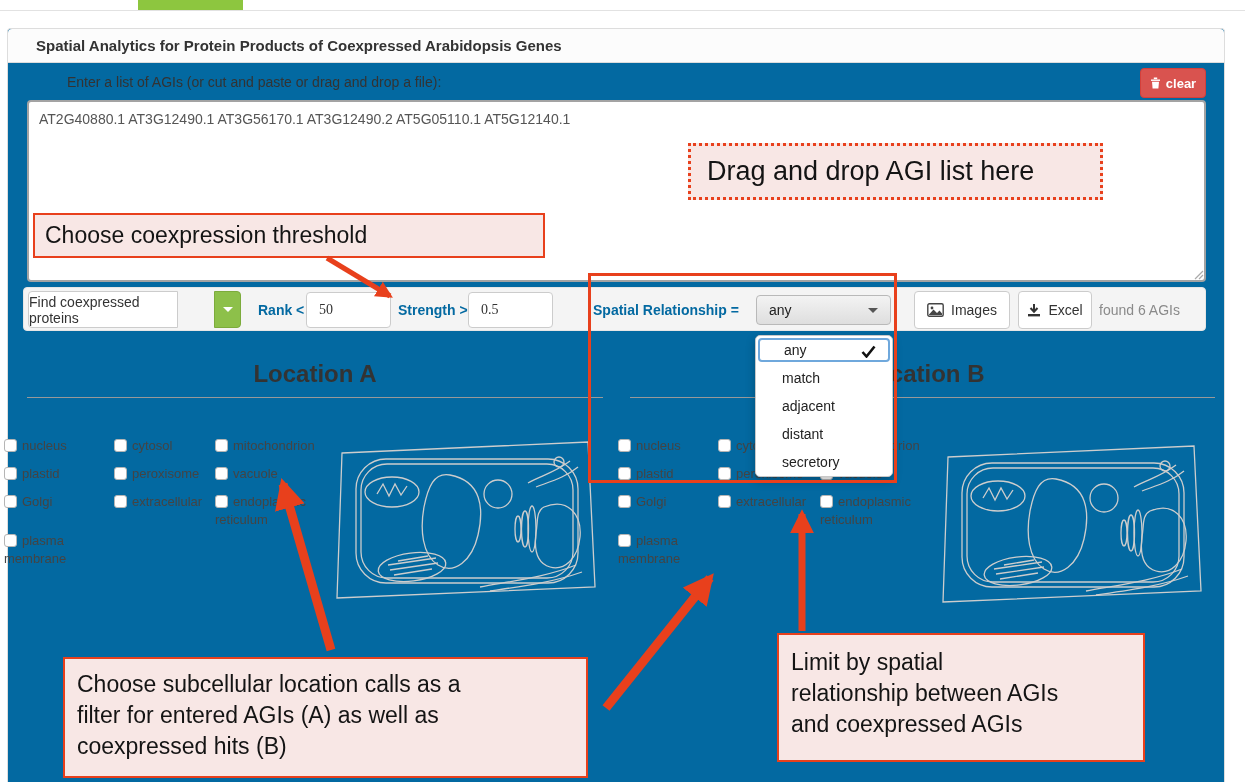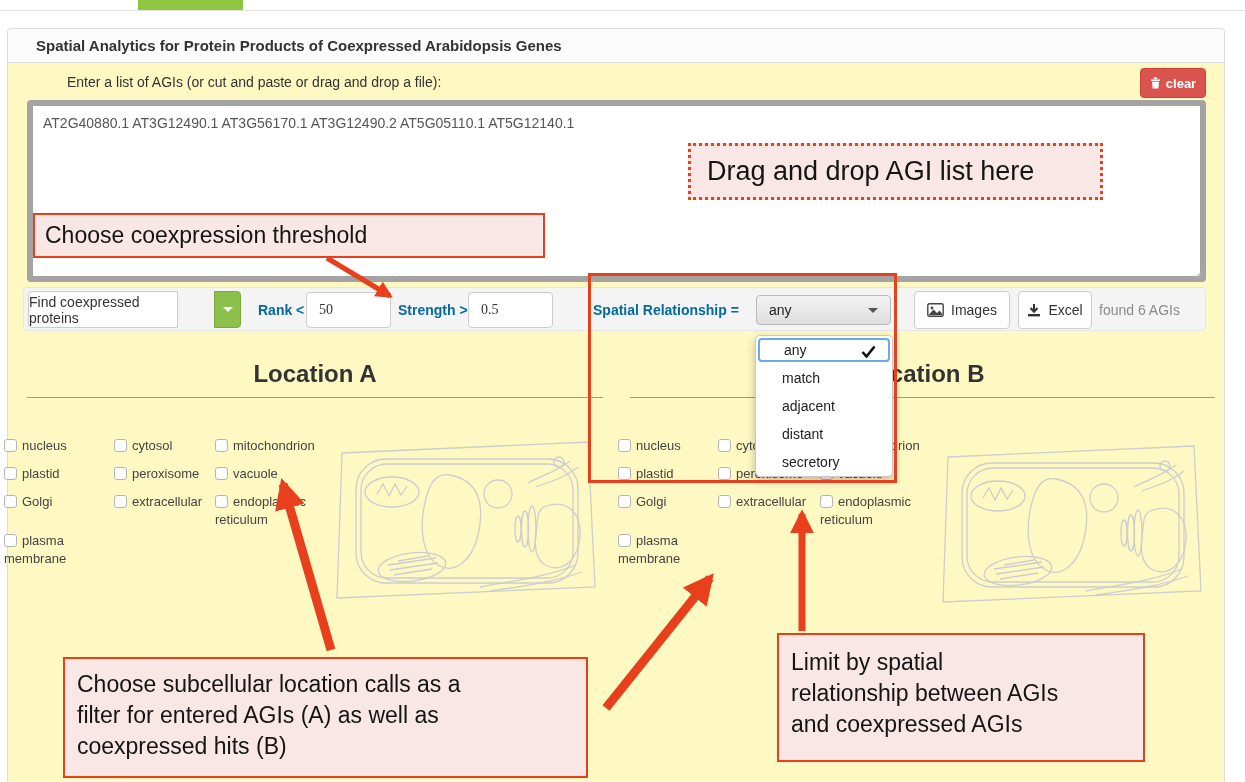--- a/index.html
+++ b/index.html
@@ -6,33 +6,33 @@
   html,body { background:#fff; }
   body { font-family:"Liberation Sans", sans-serif; color:#333; }
   #root { position:relative; width:1245px; height:782px; overflow:hidden; background:#fff; }
 
   
   .tabstrip-line { position:absolute; left:0; top:10px; width:1245px; height:1px; background:#e2e2e2; }
   .active-tab { position:absolute; left:138px; top:0; width:105px; height:10px; background:#8dc63f; }
 
   
   .panel { position:absolute; left:7px; top:28px; width:1218px; height:754px;
-           border:1px solid #ddd; border-bottom:none; border-radius:4px 4px 0 0; background:#fef9c3; }
+           border:1px solid #ddd; border-bottom:none; border-radius:4px 4px 0 0; background:#0369a1; }
   .panel-header { position:absolute; left:0; top:0; width:100%; height:34px;
                   border-bottom:1px solid #ddd; background:#fcfcfc; border-radius:4px 4px 0 0; }
   .panel-title { position:absolute; left:28px; top:8px; font-size:15px; font-weight:bold; color:#333; }
 
   .agi-label { position:absolute; left:35px; top:74px; font-size:14px; color:#333;margin-left:32px; }
 
   .clear-btn { position:absolute; left:1140px; top:68px; width:66px; height:30px;
                background:#d9534f; border:1px solid #d43f3a; border-radius:4px; color:#fff;
                font-size:13px; font-weight:bold; display:flex; align-items:center; justify-content:center; gap:5px; cursor:pointer; }
 
   .agi-textarea { position:absolute; left:27px; top:100px; width:1179px; height:182px;
-                  border:6px solid #a3a3a3; border-radius:4px; padding:8px 10px; resize:none;
+                  border:2px solid #a3a3a3; border-radius:4px; padding:8px 10px; resize:none;
                   font-family:"Liberation Sans", sans-serif; font-size:14px; color:#555; line-height:19px; outline:none; }
   .resize-handle { position:absolute; left:1192px; top:268px; }
 
   
   .toolbar { position:absolute; left:23px; top:287px; width:1183px; height:44px;
              background:#f4f4f4; border:1px solid #e6e6e6; border-radius:4px; }
   .btn { background:#fff; border:1px solid #ccc; border-radius:4px; font-size:14px; color:#333;
          display:flex; align-items:center; justify-content:center; gap:7px; cursor:pointer; }
   .find-btn { position:absolute; left:4px; top:3px; width:150px; height:37px; border-radius:4px 0 0 4px; }
   .find-caret-btn { position:absolute; left:190px; top:3px; width:27px; height:37px;

